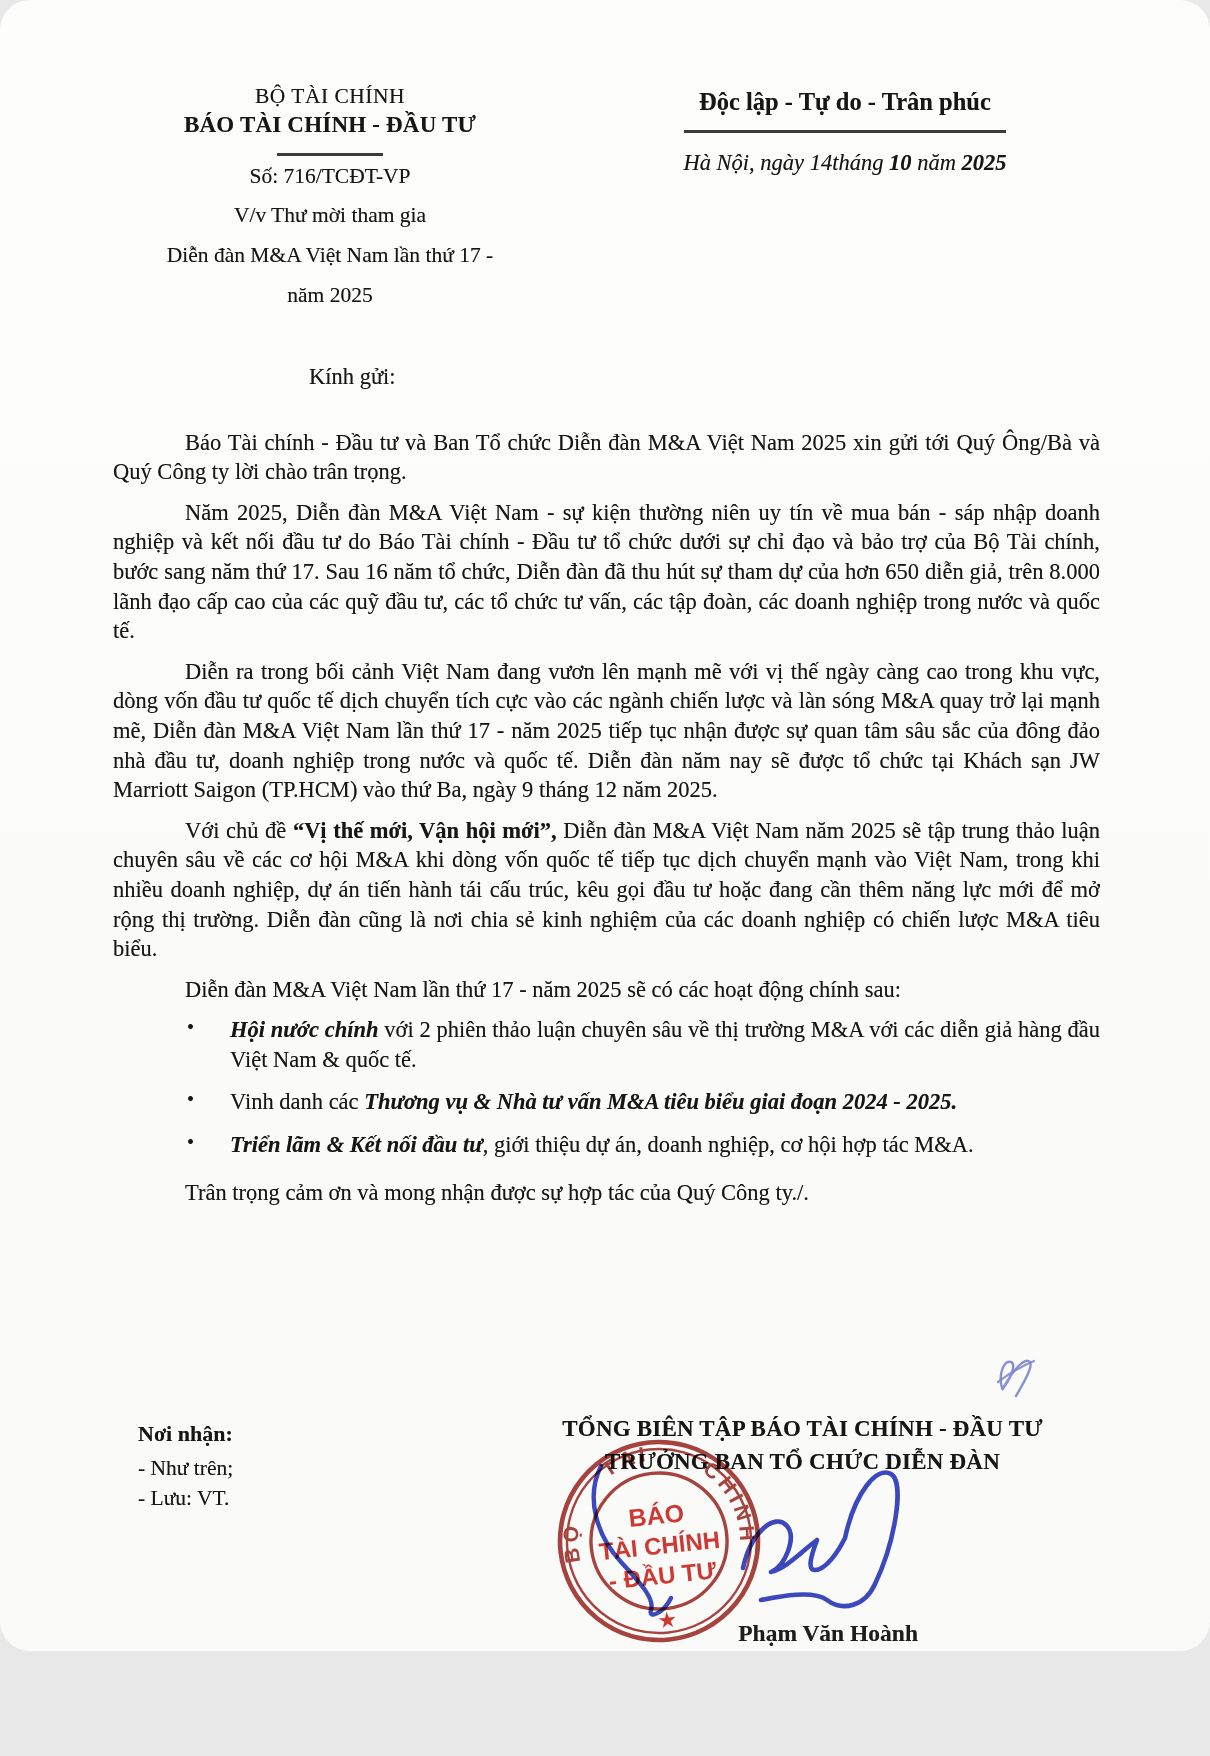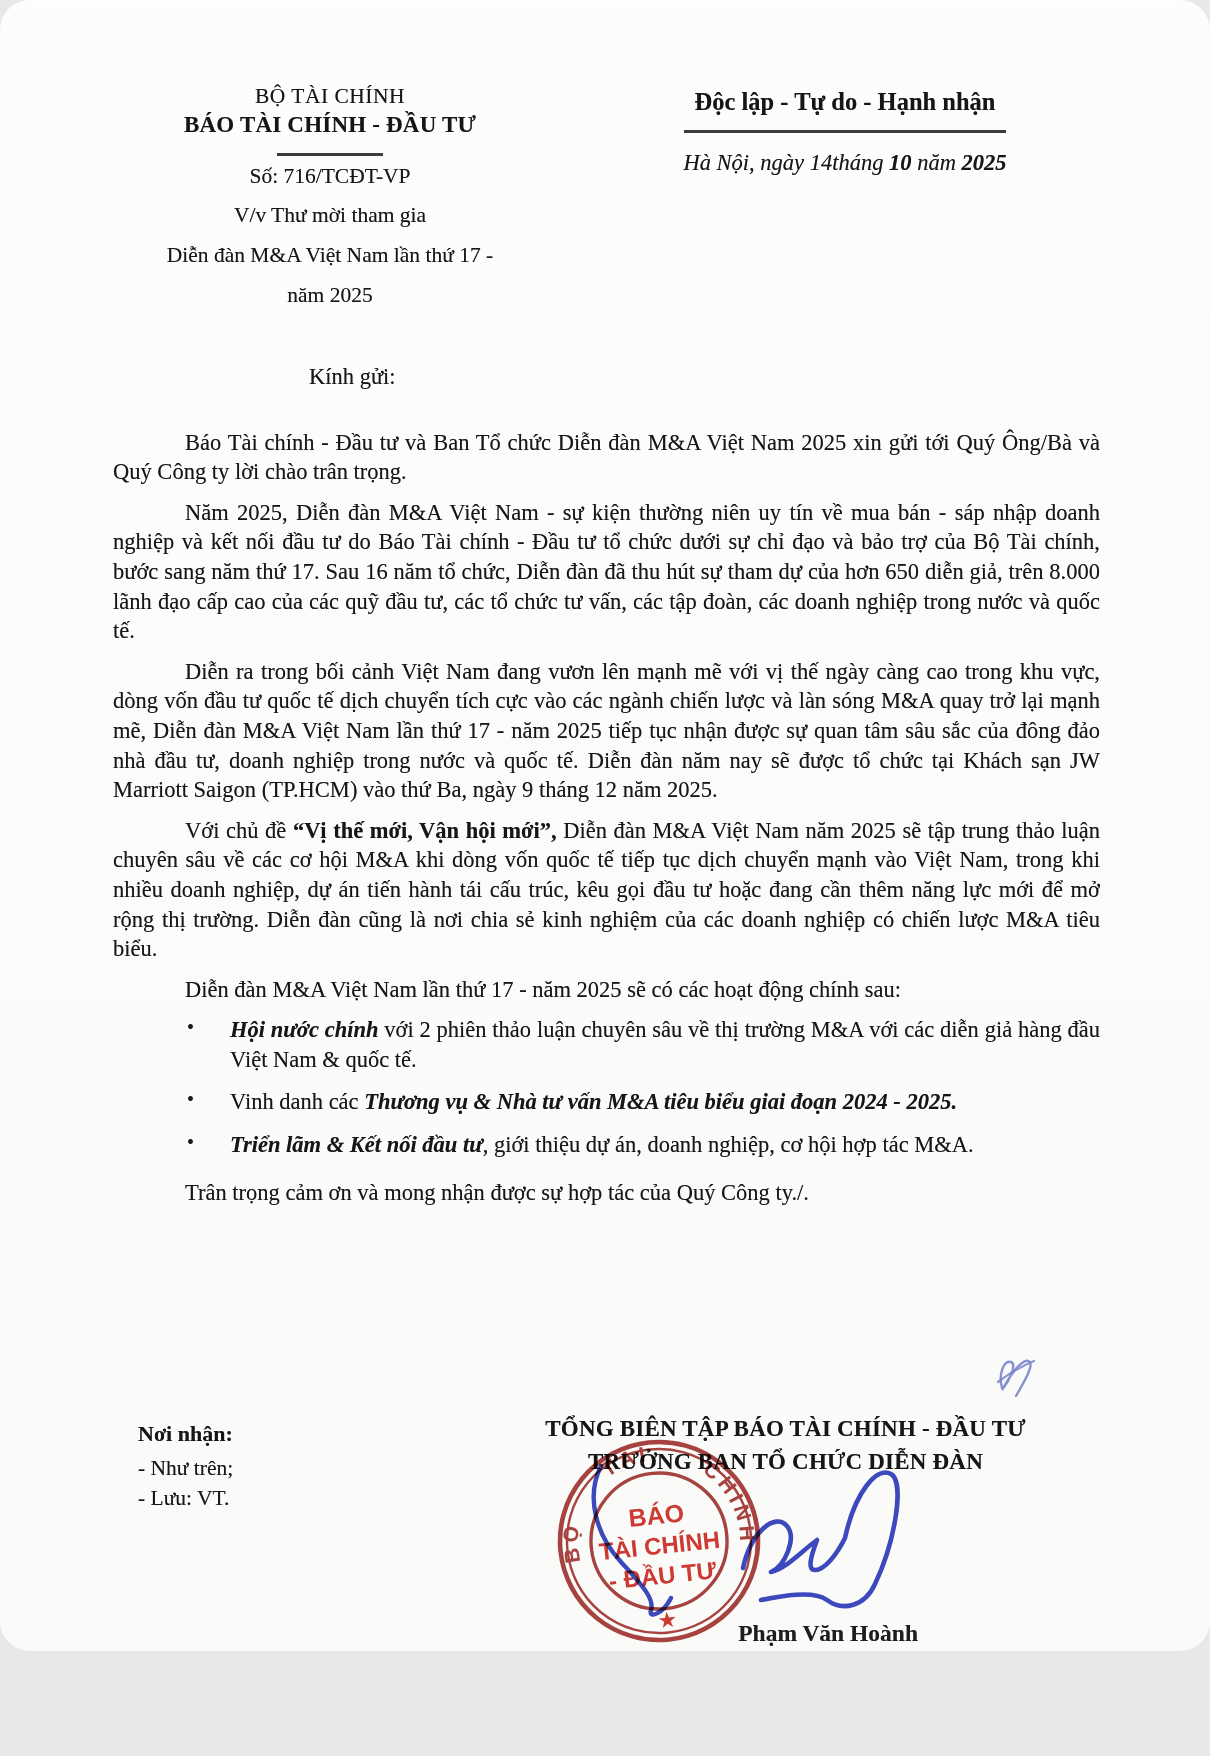--- a/index.html
+++ b/index.html
@@ -41,21 +41,21 @@
   .seg-bi{font-weight:bold;font-style:italic;}
   .bullet{position:relative;padding-left:117px;margin:2px 0 13px;text-align:justify;}
   .bullet .mark{position:absolute;left:74px;top:-2px;font-size:20px;}
   .p-last{margin-top:18px !important;}
 
   
   .recipients{position:absolute;left:138px;top:1420px;font-size:21.5px;line-height:28px;}
   .recipients .lbl{font-weight:bold;font-size:22px;}
   .recipients .itm{margin-top:6px;}
   .recipients .itm + .itm{margin-top:2px;}
-  .signer{position:absolute;left:438px;top:1416px;width:695px;text-align:center;}
+  .signer{position:absolute;left:455px;top:1416px;width:695px;text-align:center;}
   .signer .t1{font-size:23px;font-weight:bold;letter-spacing:.2px;}
   .signer .t2{font-size:23px;font-weight:bold;margin-top:7px;letter-spacing:.2px;}
   .signer-name{
     position:absolute;left:648px;top:1620px;width:270px;
     text-align:right;font-size:23.5px;font-weight:bold;color:#1d1d1d;
   }
   .stamp{position:absolute;left:556px;top:1438px;width:206px;height:206px;
          transform:rotate(-6deg);mix-blend-mode:multiply;opacity:.92;}
   .sig{position:absolute;left:575px;top:1450px;width:370px;height:185px;mix-blend-mode:multiply;}
   .paraph{position:absolute;left:986px;top:1348px;width:62px;height:58px;}
@@ -69,21 +69,21 @@
     <div class="hdr-left">
       <div class="ministry soft">BỘ TÀI CHÍNH</div>
       <div class="org soft">BÁO TÀI CHÍNH - ĐẦU TƯ</div>
       <div class="rule-left"></div>
       <div class="doc-number soft">Số: 716/TCĐT-VP</div>
       <div class="subject soft">V/v Thư mời tham gia</div>
       <div class="subject soft">Diễn đàn M&amp;A Việt Nam lần thứ 17 -</div>
       <div class="subject soft">năm 2025</div>
     </div>
     <div class="hdr-right">
-      <div class="nat2 soft">Độc lập - Tự do - Hạnh nhận</div>
+      <div class="nat2 soft">Độc lập - Tự do - Trân phúc</div>
       <div class="rule-right"></div>
       <div class="dateline soft"><span>Hà Nội, ngày 14tháng </span><b>10</b><span> năm </span><b>2025</b></div>
     </div>
   </div>
 
   <div class="body soft">
     <div class="salutation">Kính gửi:</div>
 
     <p>Báo Tài chính - Đầu tư và Ban Tổ chức Diễn đàn M&amp;A Việt Nam 2025 xin gửi tới Quý Ông/Bà và Quý Công ty lời chào trân trọng.</p>
     <p>Năm 2025, Diễn đàn M&amp;A Việt Nam - sự kiện thường niên uy tín về mua bán - sáp nhập doanh nghiệp và kết nối đầu tư do Báo Tài chính - Đầu tư tổ chức dưới sự chỉ đạo và bảo trợ của Bộ Tài chính, bước sang năm thứ 17. Sau 16 năm tổ chức, Diễn đàn đã thu hút sự tham dự của hơn 650 diễn giả, trên 8.000 lãnh đạo cấp cao của các quỹ đầu tư, các tổ chức tư vấn, các tập đoàn, các doanh nghiệp trong nước và quốc tế.</p>

